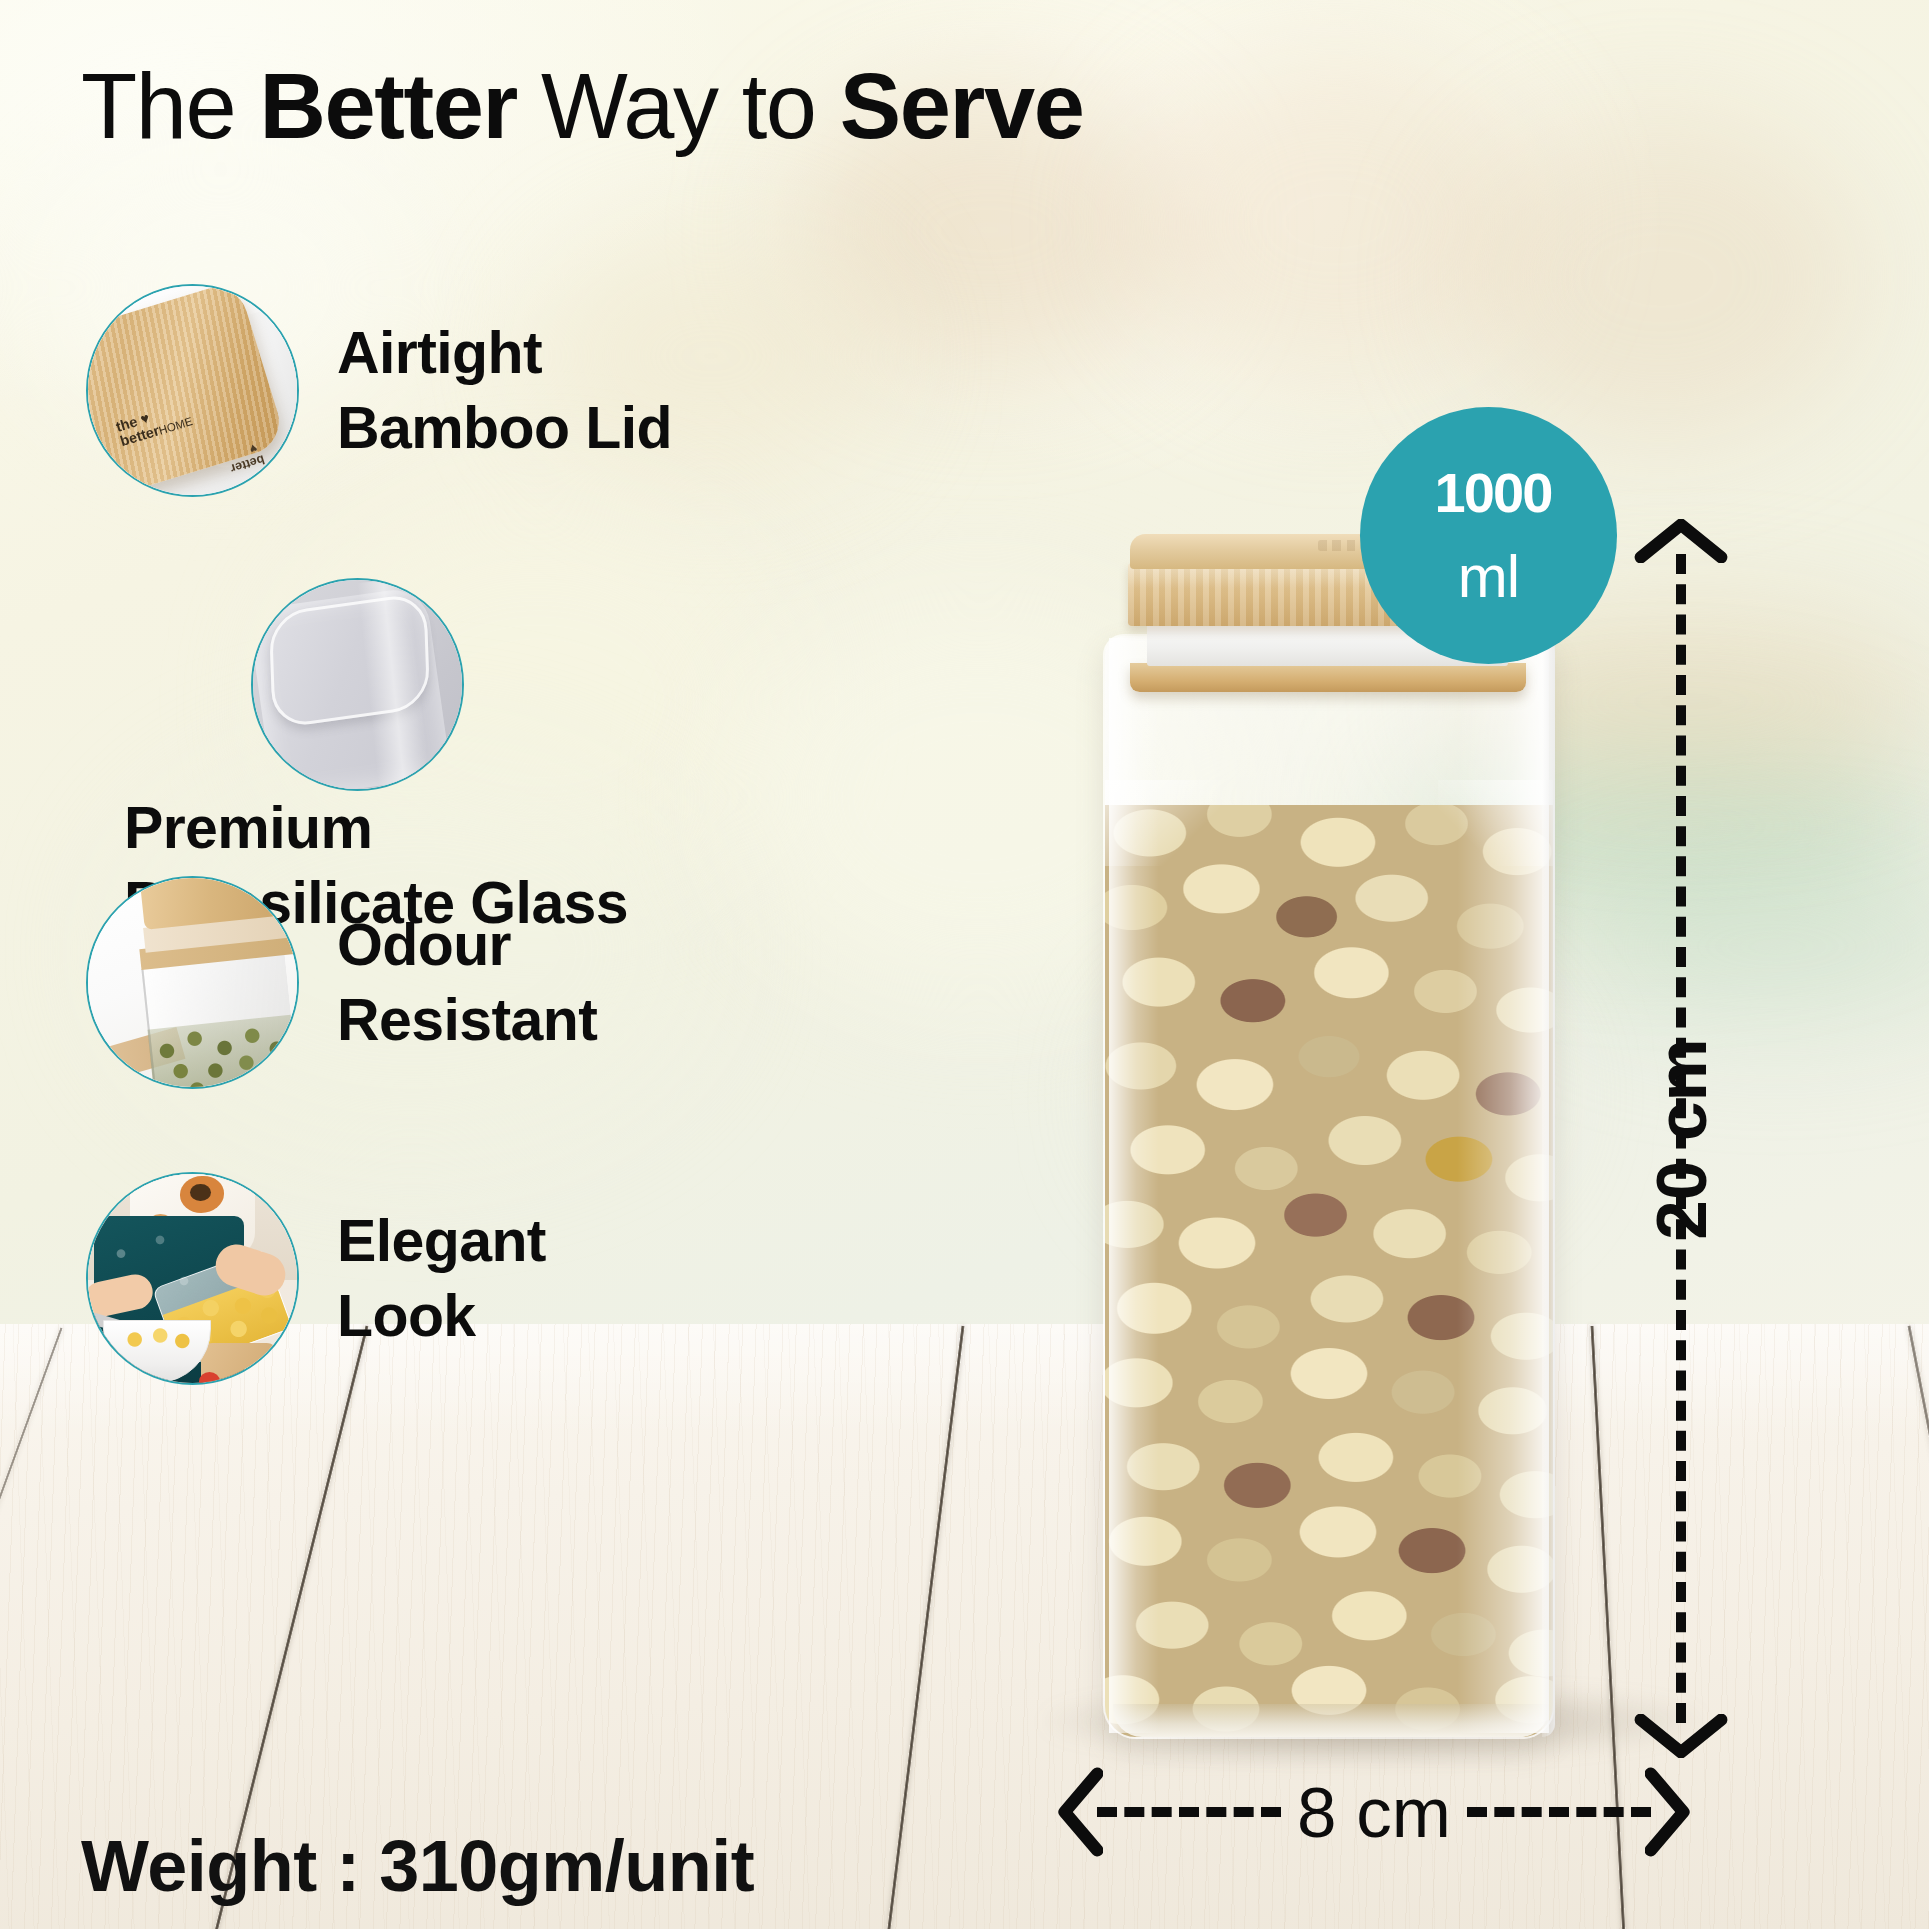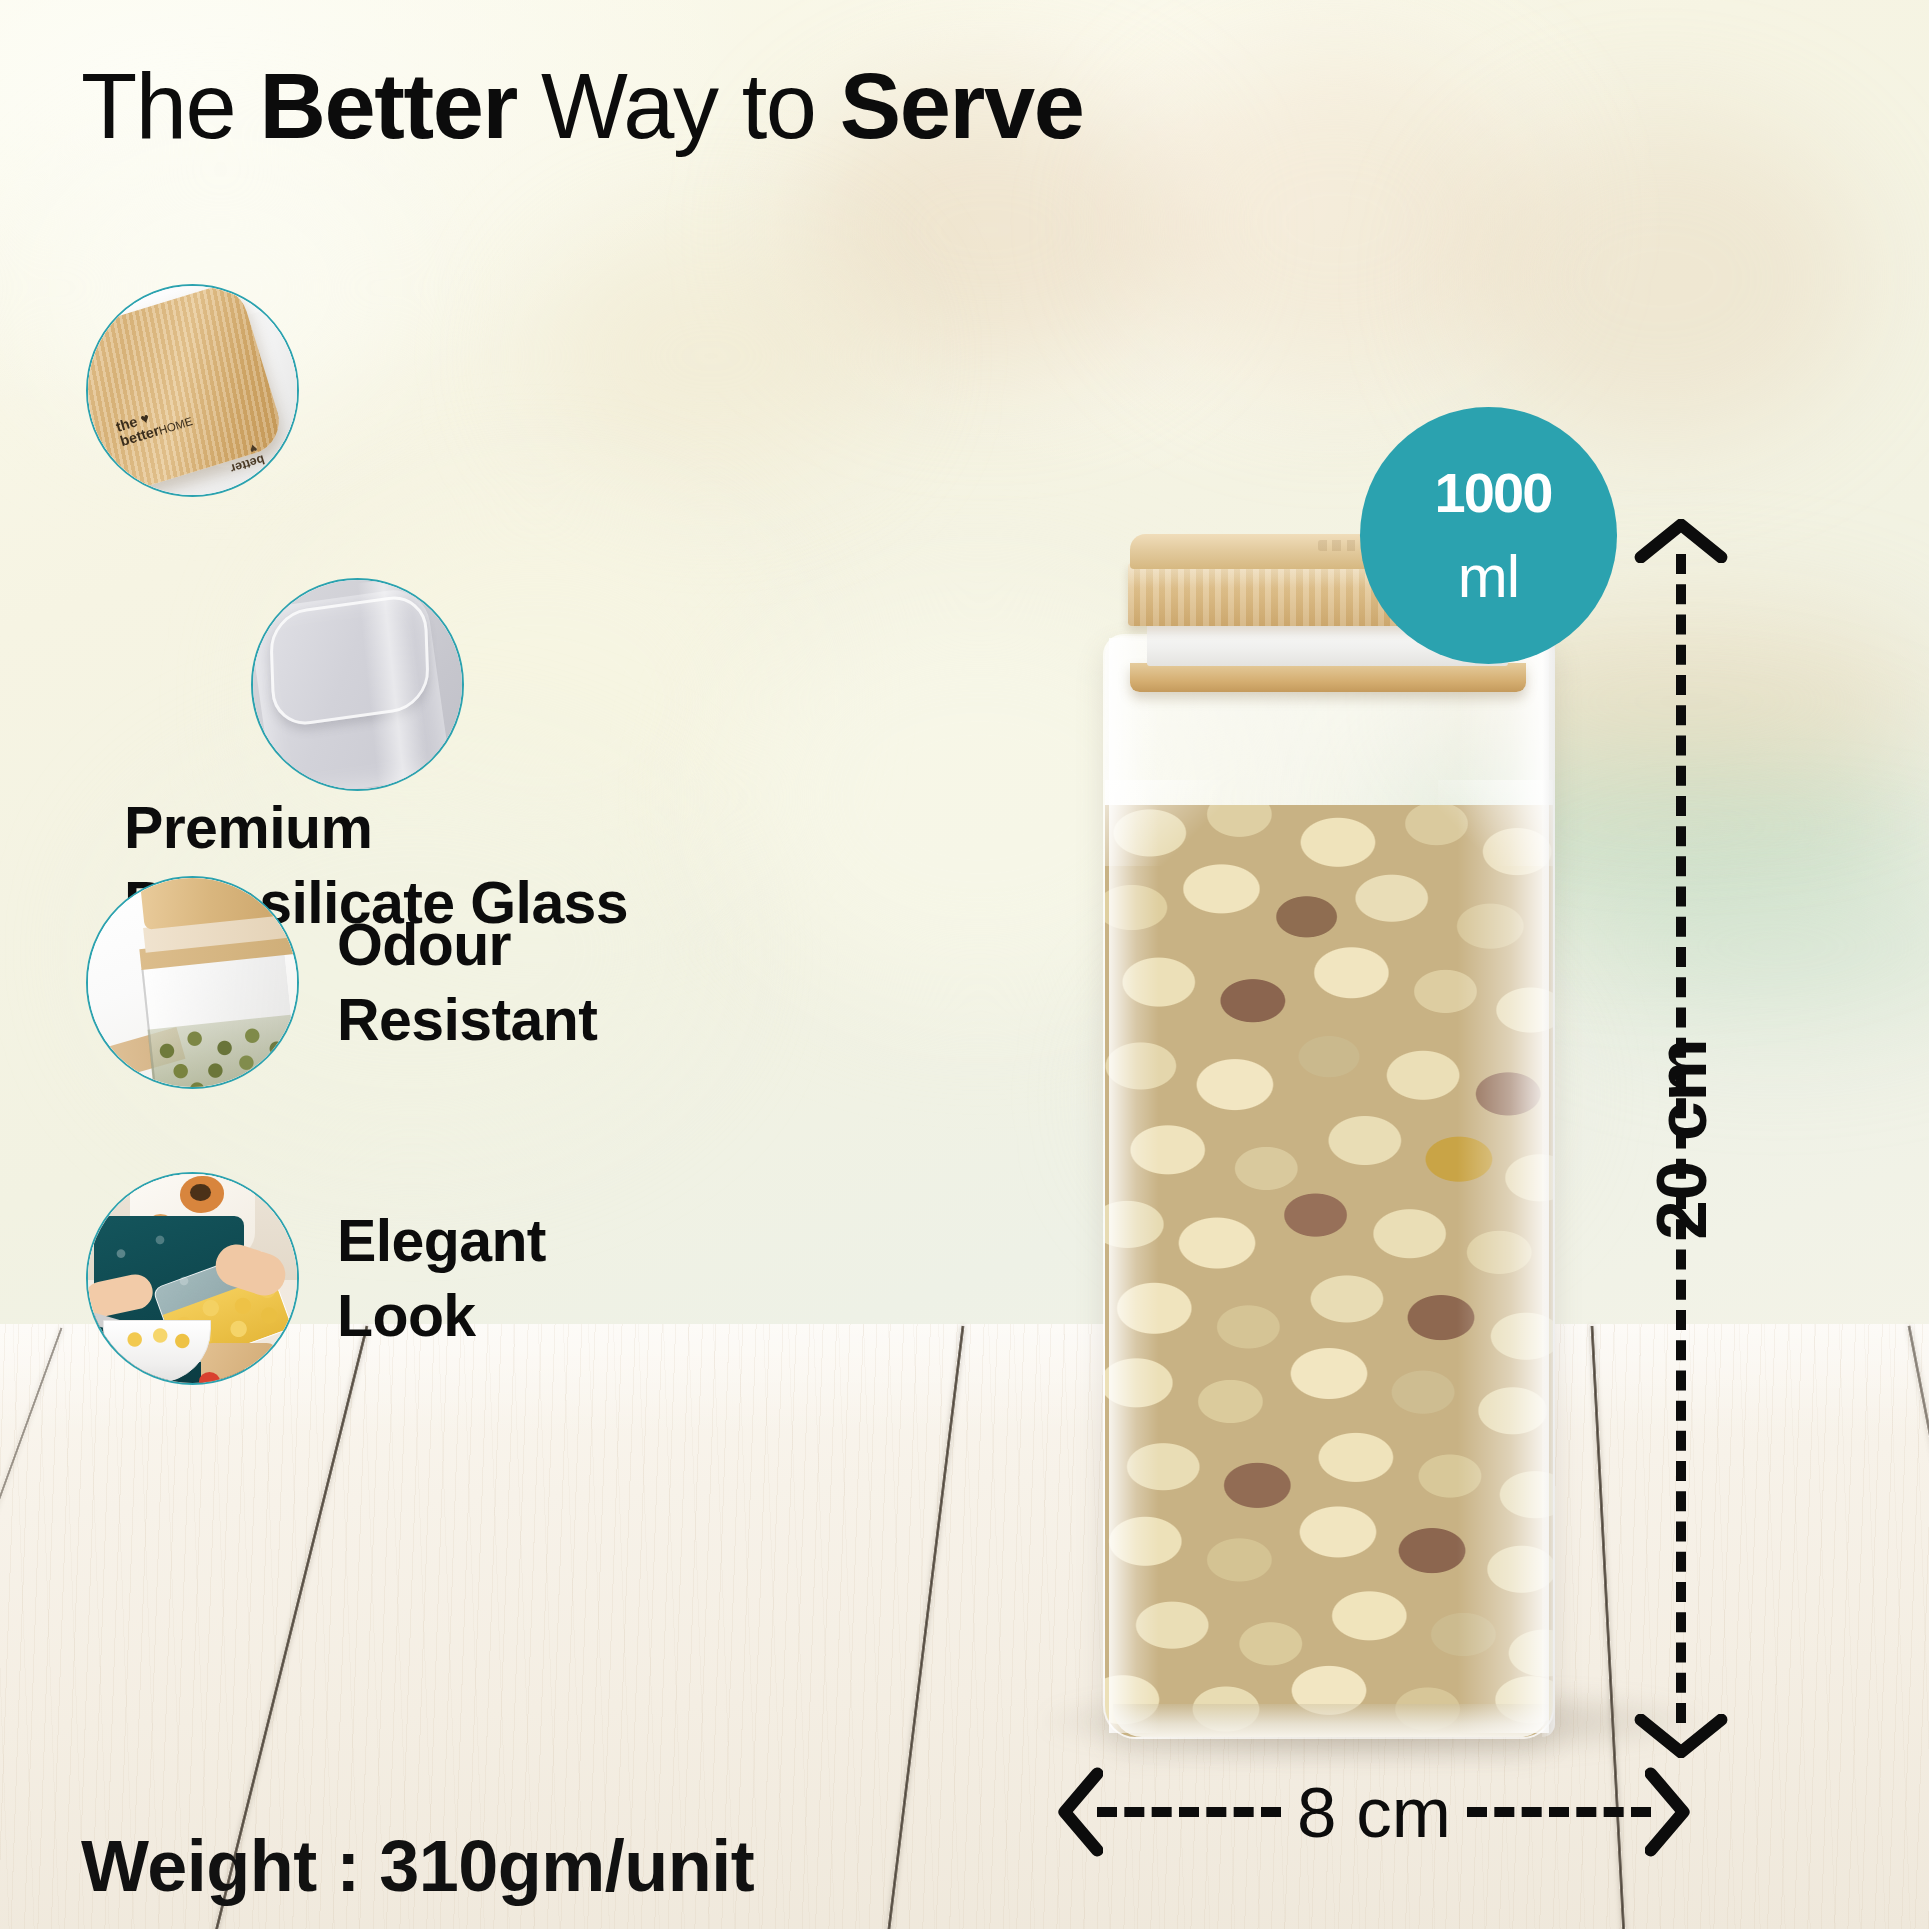--- a/index.html
+++ b/index.html
@@ -611,20 +611,22 @@
     <div class="feature f0">
       <div class="ficon">
         <div class="ficon-inner">
           <div class="ic-lid-bg"></div>
           <div class="ic-lid-white"></div>
           <div class="ic-lid-board"></div>
           <div class="ic-lid-brand"><span>the&nbsp;♥</span><br><span>better<small>HOME</small></span></div>
           <div class="ic-lid-brand2">better<br>&nbsp;♥</div>
         </div>
       </div>
+      <div class="flabel">Airtight
+Bamboo Lid</div>
     </div>
 
     <div class="feature f1">
       <div class="ficon">
         <div class="ficon-inner">
           <div class="ic-glass-bg"></div>
           <div class="ic-glass-body"></div>
           <div class="ic-glass-rim"></div>
           <div class="ic-glass-sheen"></div>
         </div>

